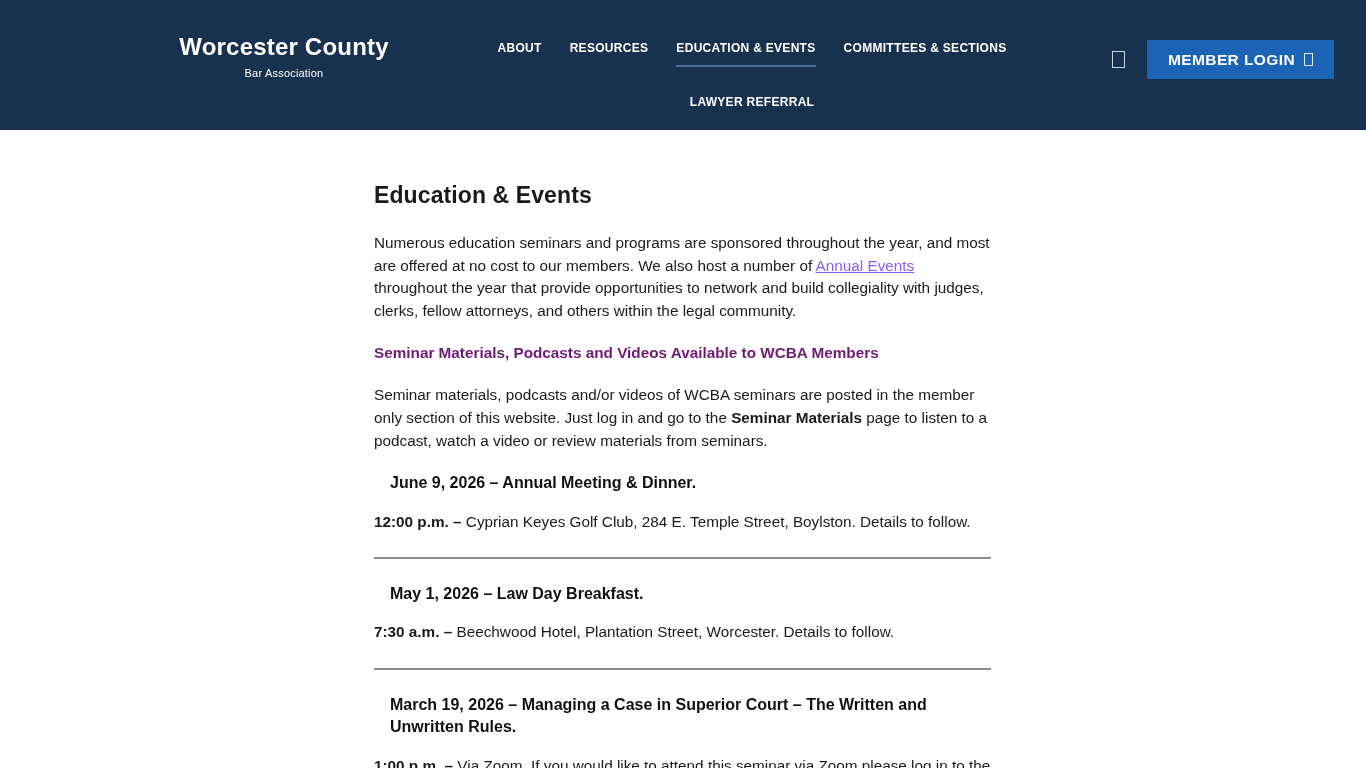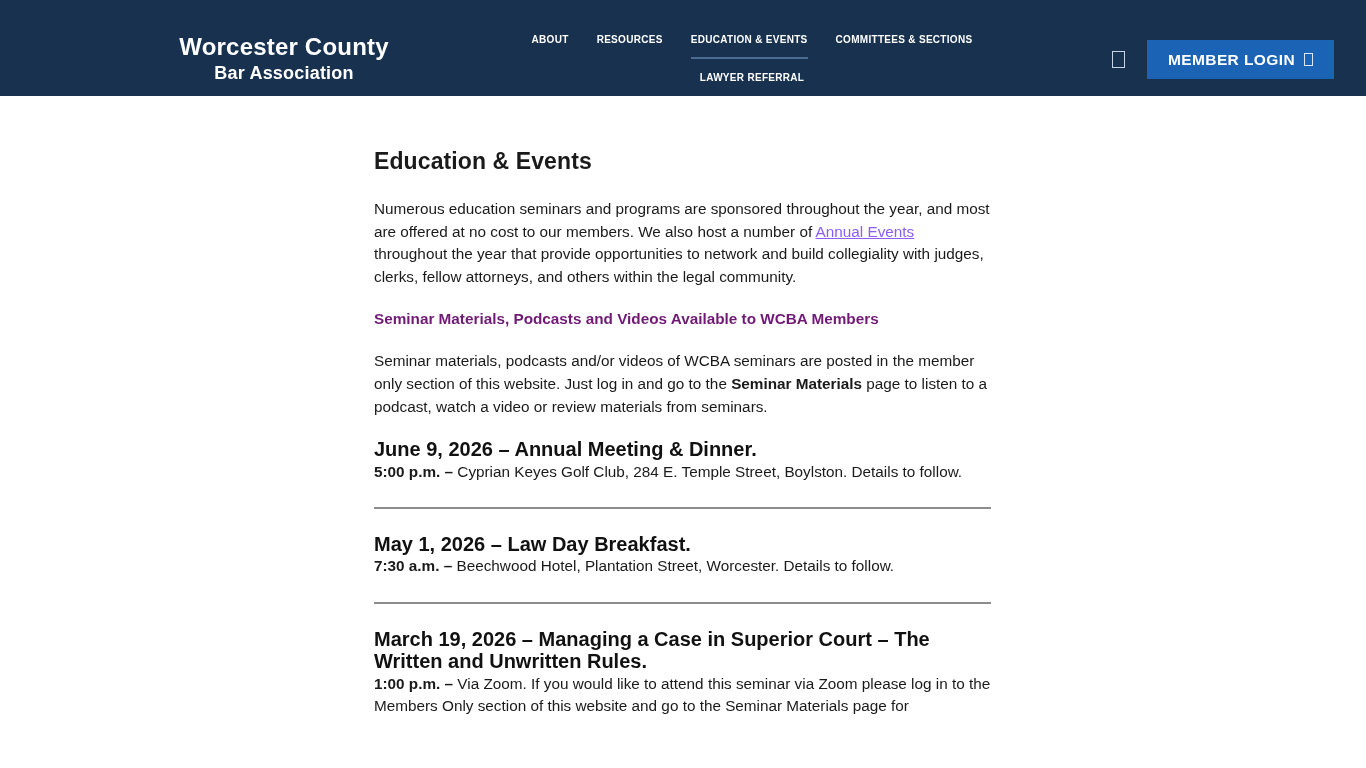--- a/index.html
+++ b/index.html
@@ -14,21 +14,21 @@
     background: #ffffff;
     font-family: "Liberation Sans", sans-serif;
     color: #111111;
     -webkit-font-smoothing: antialiased;
   }
 
   
   .site-header {
     position: relative;
     width: 100%;
-    height: 96px;
+    height: 130px;
     background: #17314f;
     box-sizing: border-box;
   }
 
   .header-inner {
     position: relative;
     width: 100%;
     height: 100%;
   }
 
@@ -44,22 +44,22 @@
   .brand-line1 {
     display: block;
     font-size: 24px;
     font-weight: bold;
     line-height: 30px;
     letter-spacing: 0.2px;
     color: #ffffff;
   }
   .brand-line2 {
     display: block;
-    font-size: 18px;
-    font-weight: bold;
+    font-size: 11px;
+    font-weight: normal;
     line-height: 22px;
     letter-spacing: 0.2px;
     color: #ffffff;
   }
 
   .main-nav {
     position: absolute;
     left: 412px;
     top: 26px;
     width: 680px;
@@ -67,25 +67,25 @@
   .nav-row {
     display: flex;
     flex-wrap: wrap;
     justify-content: center;
     align-items: flex-start;
   }
   .nav-item {
     display: inline-block;
     color: #ffffff;
     text-decoration: none;
-    font-size: 10px;
+    font-size: 12px;
     font-weight: bold;
     letter-spacing: 0.3px;
     padding: 4px 0 7px 0;
-    margin: 0 14px;
+    margin: 8px 14px;
     line-height: 20px;
     white-space: nowrap;
     border-bottom: 2px solid transparent;
   }
   .nav-item.is-active {
     border-bottom: 2px solid #4a6c93;
   }
   .nav-row-2 {
     margin-top: 5px;
     text-align: center;
@@ -181,22 +181,22 @@
     font-size: 14.2px;
     font-weight: bold;
     line-height: 20px;
     color: #111111;
   }
 
   .event {
     margin: 0 0 6px 0;
   }
   .event-title {
-    margin: 0;
-    font-size: 20px;
+    margin: 16px;
+    font-size: 16px;
     font-weight: bold;
     line-height: 22.4px;
     color: #111111;
   }
   .event-details {
     margin: 0;
     font-size: 15.3px;
     line-height: 22.4px;
     color: #1a1a1a;
   }
@@ -253,21 +253,21 @@
 
     <p class="body-text"><span>Numerous education seminars and programs are sponsored throughout the year, and most are offered at no cost to our members. We also host a number of </span><a class="inline-link" href="#">Annual Events</a><span> throughout the year that provide opportunities to network and build collegiality with judges, clerks, fellow attorneys, and others within the legal community.</span></p>
 
     <h2 class="section-heading">Seminar Materials, Podcasts and Videos Available to WCBA Members</h2>
 
     <p class="body-text"><span>Seminar materials, podcasts and/or videos of WCBA seminars are posted in the member only section of this website. Just log in and go to the </span><strong>Seminar Materials</strong><span> page to listen to a podcast, watch a video or review materials from seminars.</span></p>
 
 
     <div class="event">
       <p class="event-title">June 9, 2026 – Annual Meeting &amp; Dinner.</p>
-      <p class="event-details"><span class="event-time">5:00 p.m. – </span><span>Cyprian Keyes Golf Club, 284 E. Temple Street, Boylston. Details to follow.</span></p>
+      <p class="event-details"><span class="event-time">12:00 p.m. – </span><span>Cyprian Keyes Golf Club, 284 E. Temple Street, Boylston. Details to follow.</span></p>
     </div>
 
     <hr class="event-divider">
 
     <div class="event">
       <p class="event-title">May 1, 2026 – Law Day Breakfast.</p>
       <p class="event-details"><span class="event-time">7:30 a.m. – </span><span>Beechwood Hotel, Plantation Street, Worcester. Details to follow.</span></p>
     </div>
 
     <hr class="event-divider">

